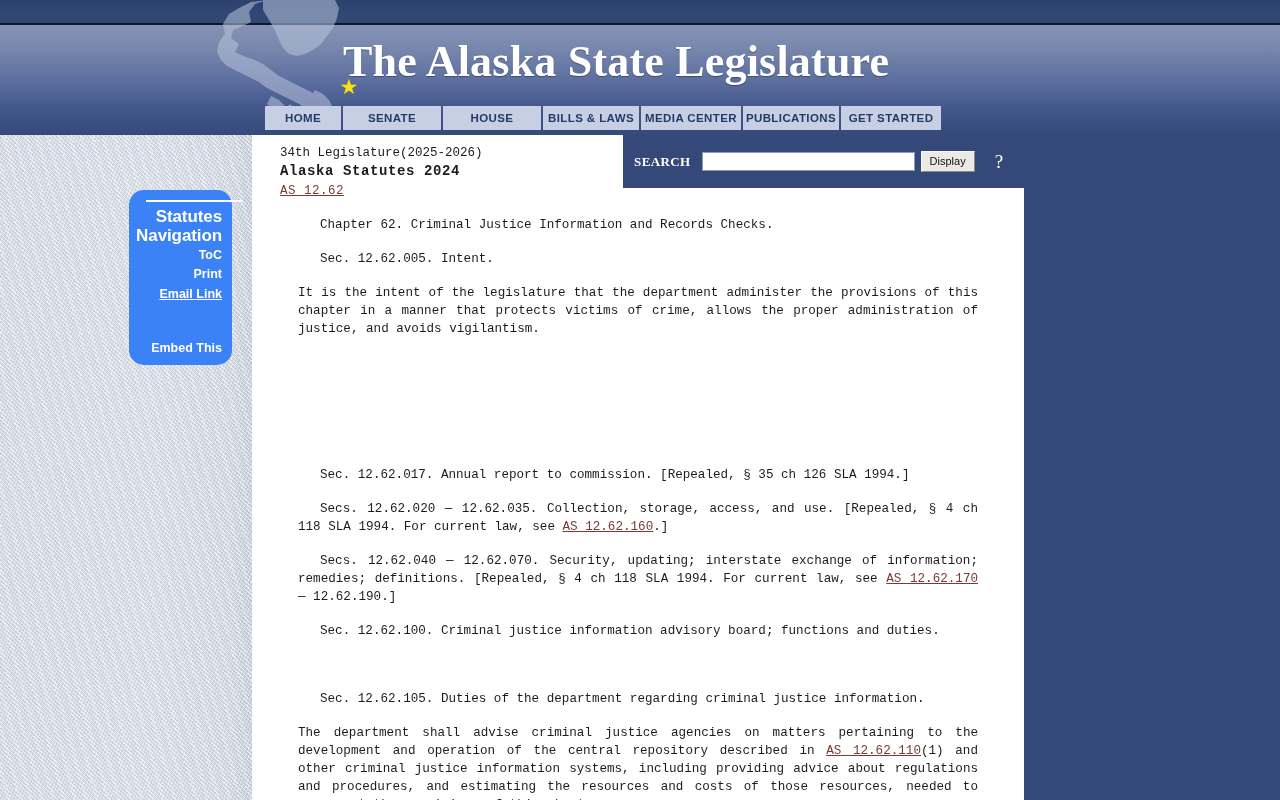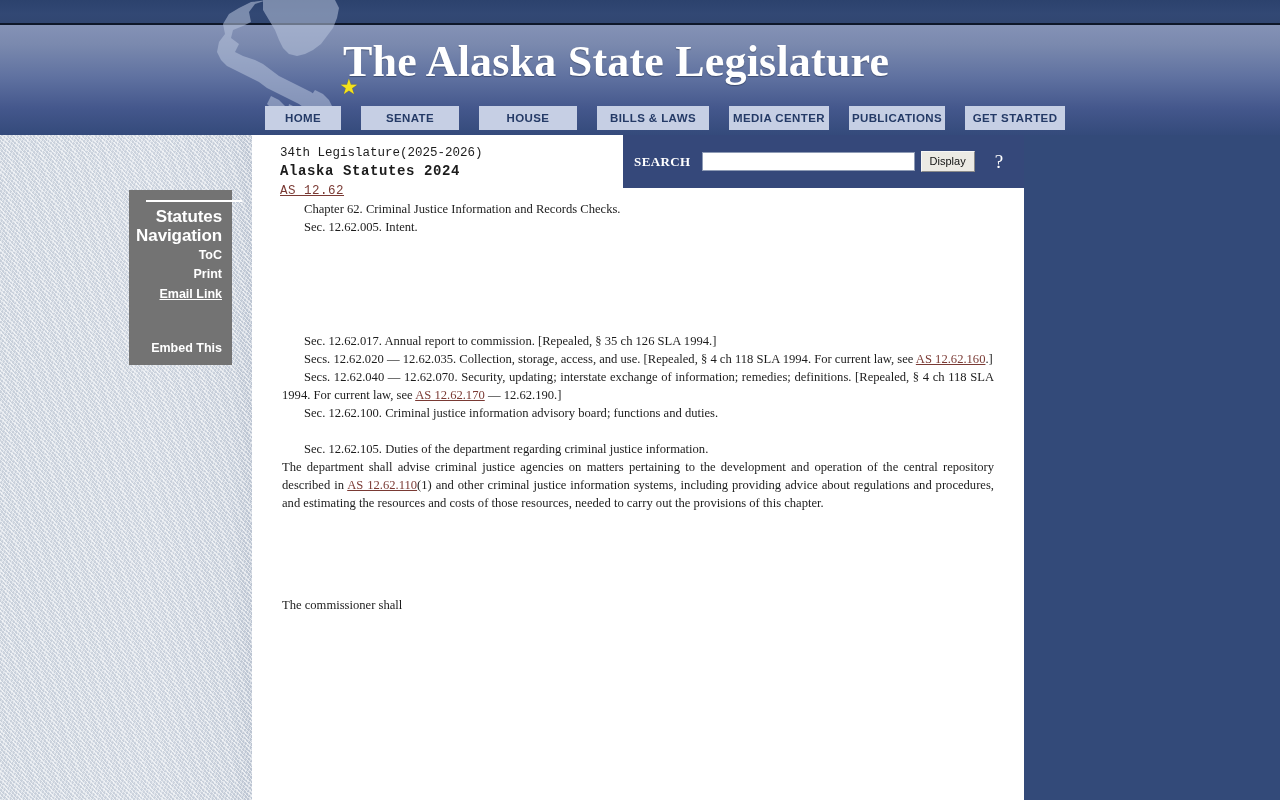--- a/index.html
+++ b/index.html
@@ -75,21 +75,21 @@
     white-space: nowrap;
     text-shadow: 0 1px 1px rgba(20,30,55,0.45);
   }
 
   
   #nav {
     position: absolute; left: 265px; top: 106px;
     height: 24px;
     display: flex;
     align-items: flex-start;
-    gap: 20px;
+    gap: 2px;
   }
   .nav-item {
     background: #c6cfe4;
     color: #243a66;
     font-size: 11.5px;
     font-weight: bold;
     letter-spacing: 0.4px;
     display: flex; align-items: center; justify-content: center;
     height: 24px;
     cursor: pointer;
@@ -184,40 +184,41 @@
 
   
   #statute-body {
     position: absolute; left: 30px; top: 65px;
     width: 712px;
     font-family: "Liberation Mono", monospace;
     font-size: 12.6px;
     line-height: 18px;
     color: #1c1c1c;
   }
-  .para { margin: 0; font-family: Liberation Serif, serif; }
+  .para { margin: 16px; }
   .para.justify { text-align: justify; text-justify: inter-word; }
   .indent2 { text-indent: 22px; }
   .gap-lg { height: 96px; }
   .gap-md { height: 18px; }
   .gap-xl { height: 84px; }
   a.stat-link, .stat-link {
     color: #7a3a34;
     text-decoration: underline;
     cursor: pointer;
   }
 
   
   #side-box {
     position: absolute; left: 129px; top: 190px;
     width: 103px; height: 175px;
-    background: #737373;
+    background: #3b82f6;
     color: #ffffff;
     text-align: right;
     padding: 0 10px 0 0;
+    border-radius: 15px;
   }
   #side-rule {
     position: absolute; left: 17px; top: 10px;
     width: 96px; height: 2px;
     background: #ffffff;
   }
   #side-title {
     position: absolute; right: 10px; top: 17px;
     width: 105px;
     font-size: 17px;
@@ -265,21 +266,21 @@
       <path fill="#b8c4dc" d="M74 104 L82 108 L86 114 L80 118 L72 114 Z"></path>
     </svg>
     <div id="ak-star">★</div>
 
     <div id="site-title">The Alaska State Legislature</div>
 
     <nav id="nav">
       <div class="nav-item" style="width:76px">HOME</div>
       <div class="nav-item" style="width:98px">SENATE</div>
       <div class="nav-item" style="width:98px">HOUSE</div>
-      <div class="nav-item" style="width:112px">BILLS &amp; LAWS</div>
+      <div class="nav-item" style="width:96px">BILLS &amp; LAWS</div>
       <div class="nav-item" style="width:100px">MEDIA CENTER</div>
       <div class="nav-item" style="width:96px">PUBLICATIONS</div>
       <div class="nav-item" style="width:100px">GET STARTED</div>
     </nav>
   </div>
 
   <div id="side-box">
     <div id="side-rule"></div>
     <div id="side-title">
       <span>Statutes</span><br>
@@ -303,20 +304,21 @@
     <div id="doc-header">
       <div id="leg-session">34th Legislature(2025-2026)</div>
       <div id="statutes-year">Alaska Statutes 2024</div>
       <div id="as-link">AS 12.62</div>
     </div>
 
     <div id="statute-body">
 
       <div class="para indent2">Chapter 62. Criminal Justice Information and Records Checks.</div>
       <div class="para indent2">Sec. 12.62.005.    Intent.</div>
+      <div class="para justify">It is the intent of the legislature that the department administer the provisions of this chapter in a manner that protects victims of crime, allows the proper administration of justice, and avoids vigilantism.</div>
 
       <div class="gap-lg"></div>
 
 
       <div class="para indent2">Sec. 12.62.017.   Annual report to commission. [Repealed, § 35 ch 126 SLA 1994.]</div>
 
       <div class="para justify indent2">
         <span>Secs. 12.62.020  — 12.62.035.   Collection, storage, access, and use. [Repealed, § 4 ch 118 SLA 1994. For current law, see </span><span class="stat-link">AS 12.62.160</span><span>.]</span>
       </div>
 

